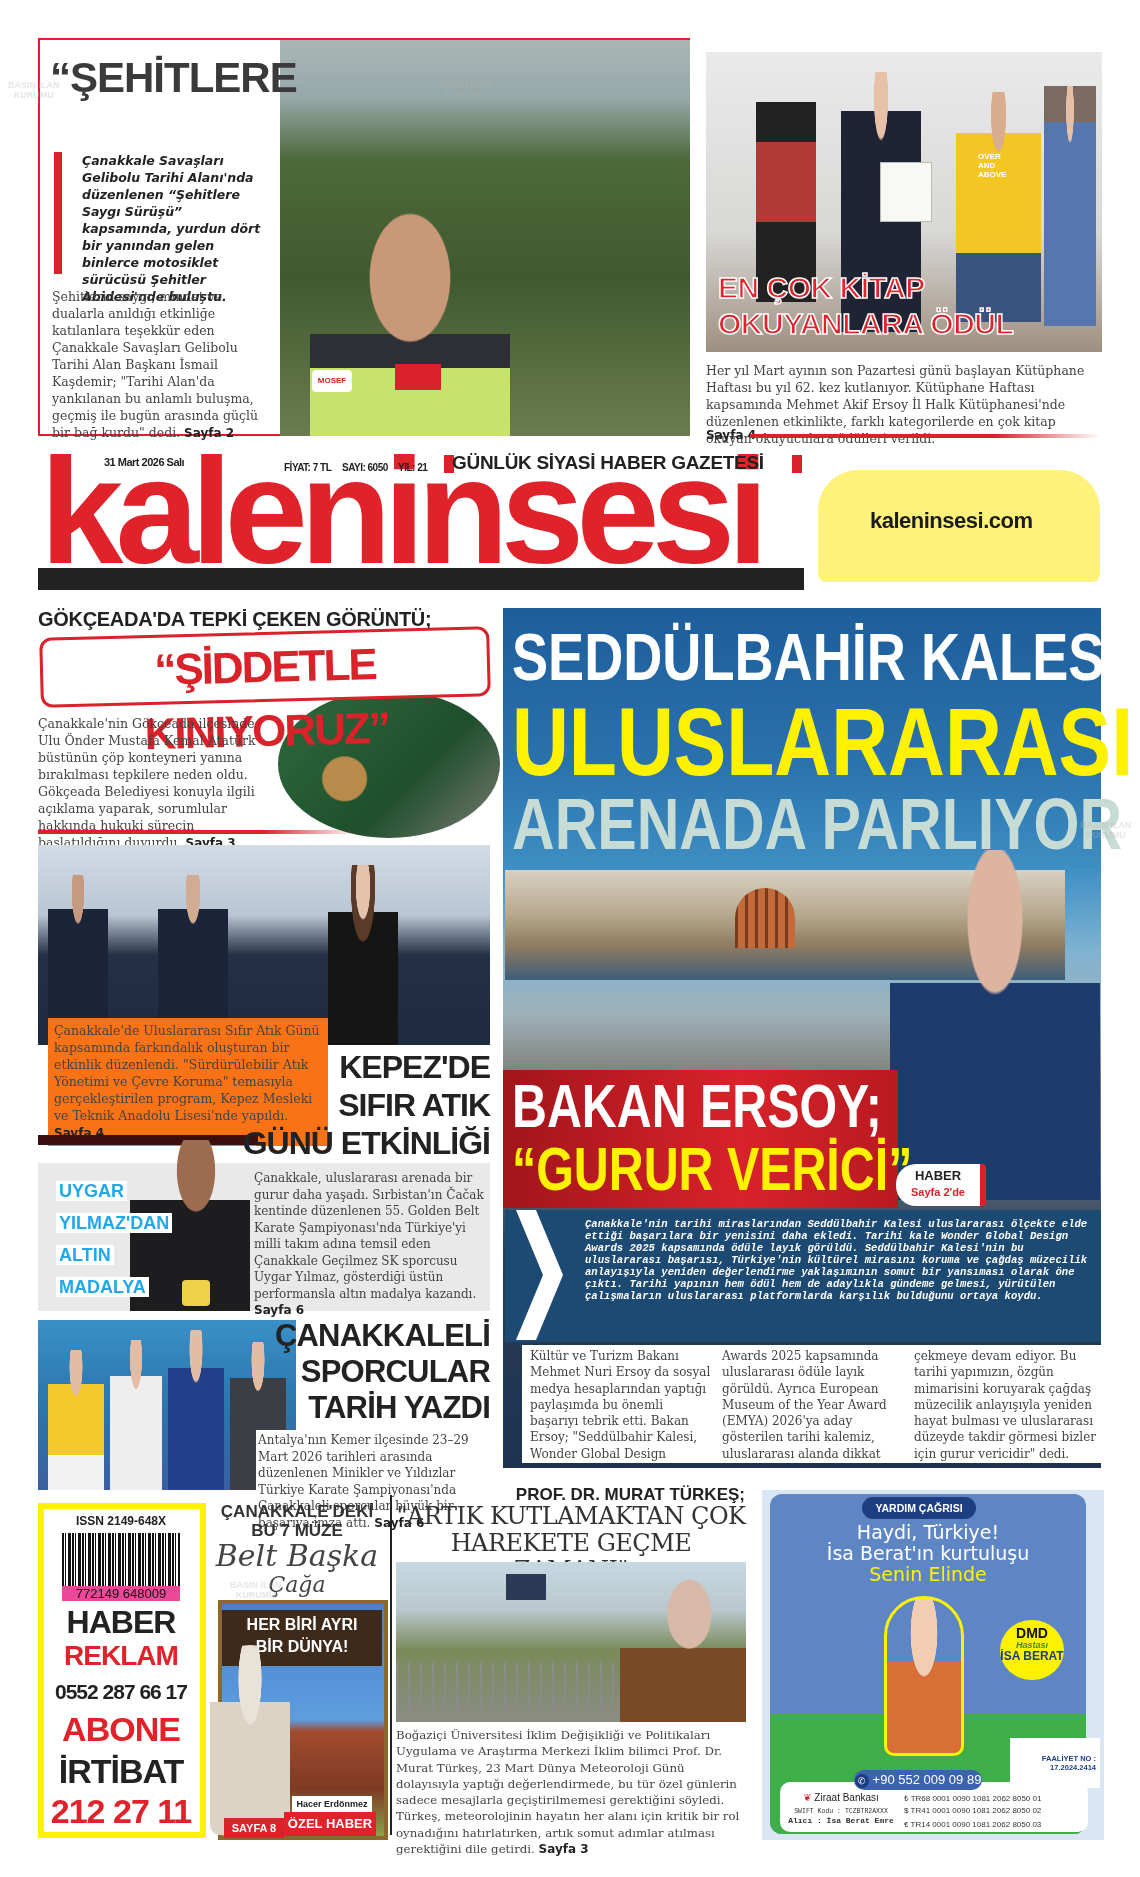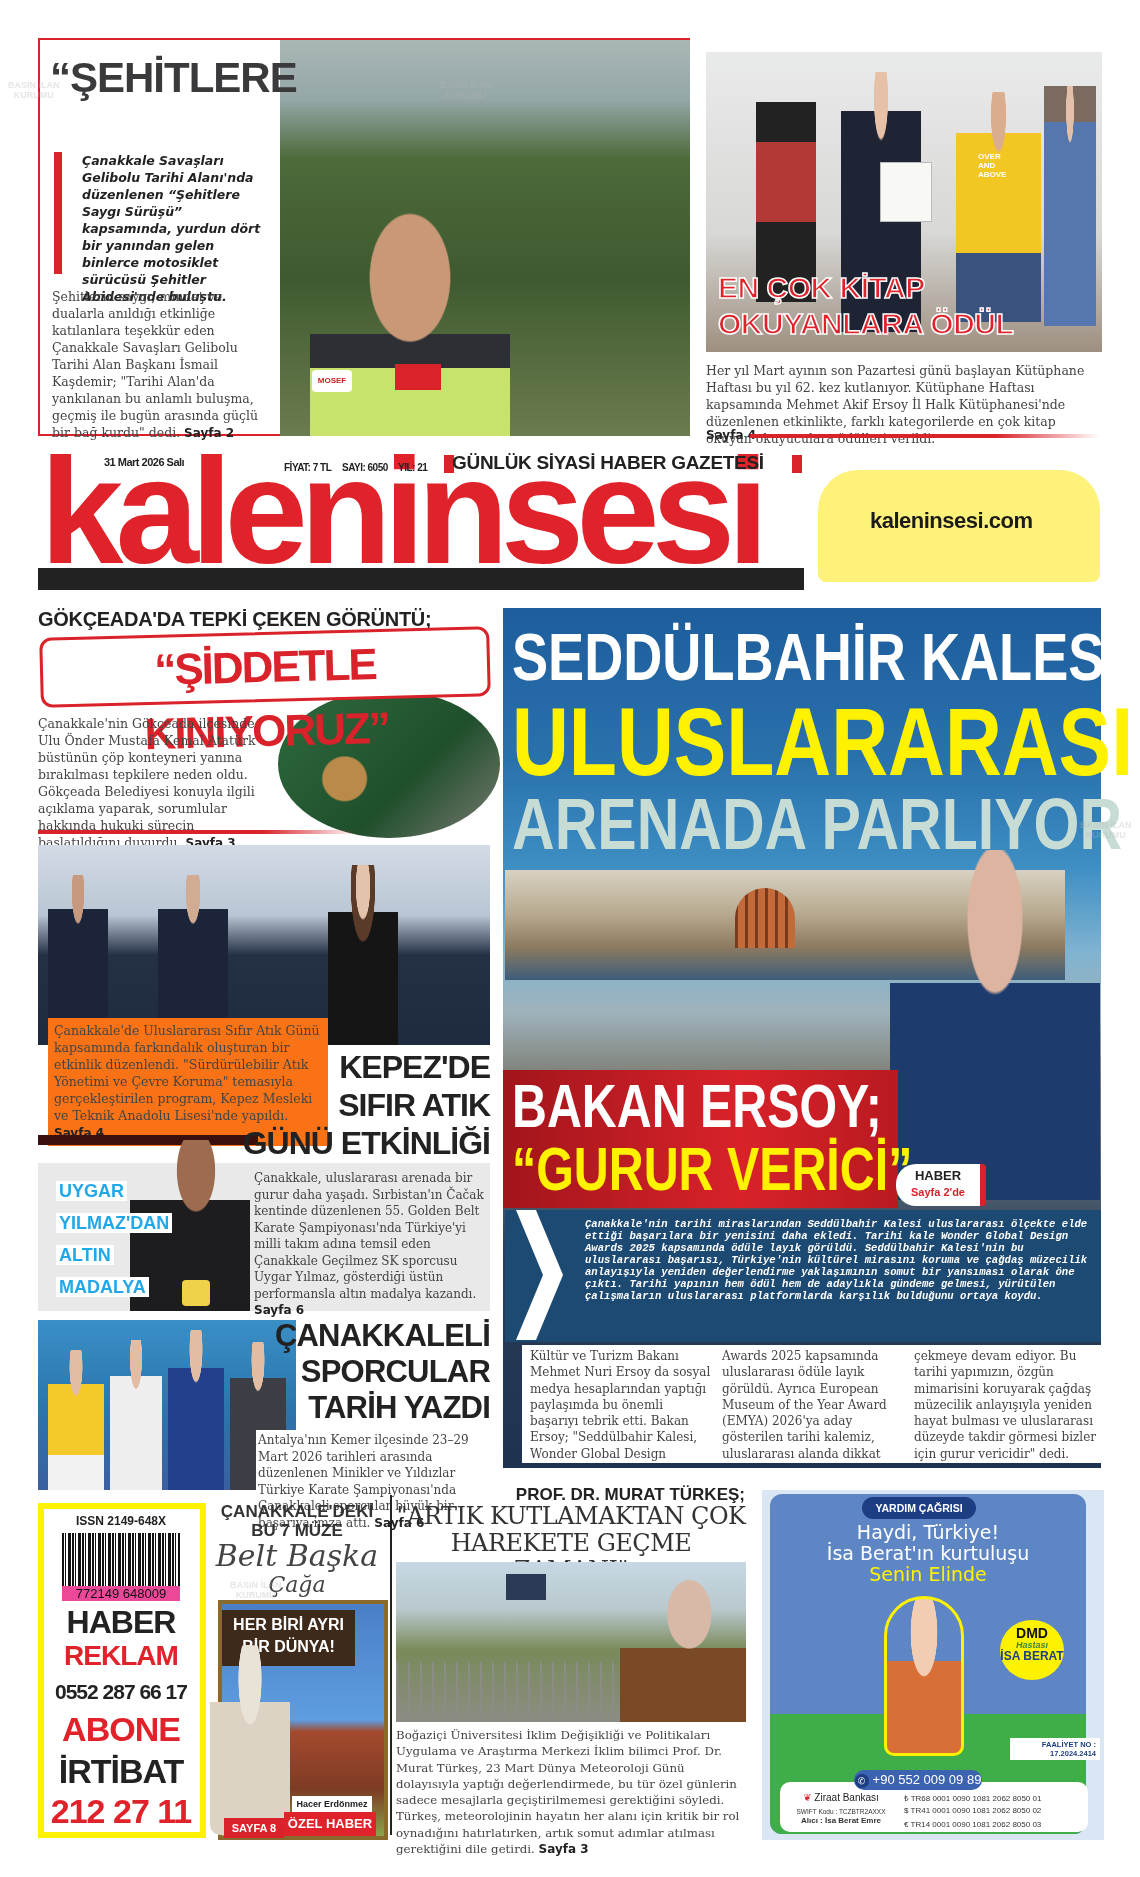--- a/index.html
+++ b/index.html
@@ -64,43 +64,43 @@
 .lead-cols div{flex:1;font-size:12px;line-height:16.3px}
 
 .issn-box{left:38px;top:1503px;width:168px;height:335px;border:6px solid #fff200;background:#fff}
 .barcode{left:62px;top:1533px;width:118px;height:54px;background:repeating-linear-gradient(90deg,#111 0 2px,#fff 2px 3px,#111 3px 4px,#fff 4px 6px,#111 6px 9px,#fff 9px 10px)}
 .issn{left:62px;top:1514px;width:118px;text-align:center;font-family:"Liberation Sans",sans-serif;font-weight:bold;font-size:12px;color:#222}
 .barnum{left:62px;top:1586px;width:118px;text-align:center;font-family:"Liberation Sans",sans-serif;font-size:13px;color:#111;background:#ec4899}
 .box-line{width:150px;text-align:center;font-family:"Liberation Sans",sans-serif;font-weight:bold;letter-spacing:-1px;left:46px}
 .muze-h{left:212px;top:1502px;width:170px;text-align:center;font-family:"Liberation Sans",sans-serif;font-weight:bold;font-size:17px;line-height:19px;color:#333}
 .muze-script{left:212px;top:1540px;width:170px;text-align:center;font-family:"DejaVu Serif",serif;font-style:italic;color:#444}
 .muze-frame{left:218px;top:1600px;width:170px;height:240px;background:linear-gradient(180deg,#4a7fc8 0%,#5e9de0 50%,#a34a2e 55%,#7d3b24 80%,#8aa44a 100%);border:4px solid #8a6a2c}
-.muze-banner{left:222px;top:1610px;width:133px;height:56px;background:#3d2a1a;text-align:center;font-family:"Liberation Sans",sans-serif;font-weight:bold;font-size:16px;line-height:22px;color:#fff;padding-top:4px}
+.muze-banner{left:222px;top:1610px;width:160px;height:56px;background:#3d2a1a;text-align:center;font-family:"Liberation Sans",sans-serif;font-weight:bold;font-size:16px;line-height:22px;color:#fff;padding-top:4px}
 .statue{left:210px;top:1645px;width:80px;height:190px;background:radial-gradient(ellipse at 50% 18%,#e9e2d6 0 20%,transparent 21%),linear-gradient(180deg,transparent 30%,#ddd3c4 30%);border-radius:40px 40px 10px 10px}
 .sayfa8{left:224px;top:1818px;width:60px;height:20px;background:#d9222a;color:#fff;font-family:"Liberation Sans",sans-serif;font-weight:bold;font-size:11px;text-align:center;line-height:20px}
 .ozel{left:284px;top:1812px;width:92px;height:24px;background:#e0222a;color:#fff;font-family:"Liberation Sans",sans-serif;font-weight:bold;font-size:13px;text-align:center;line-height:24px}
 .hacer{left:292px;top:1796px;width:80px;height:16px;background:#fff;color:#222;font-family:"Liberation Sans",sans-serif;font-weight:bold;font-size:9px;text-align:center;line-height:16px}
 .vline{left:390px;top:1495px;width:2px;height:340px;background:#222}
 .turkes-h{left:400px;top:1485px;width:345px;text-align:right;font-family:"Liberation Sans",sans-serif;font-weight:bold;font-size:17px;color:#222}
 .turkes-q{left:396px;top:1503px;width:350px;text-align:center;font-family:"DejaVu Serif",serif;font-size:24px;line-height:27px;color:#333;letter-spacing:-0.5px}
 .turkes-photo{left:396px;top:1562px;width:350px;height:160px;background:linear-gradient(180deg,#c8d8e4 0%,#b8c8cc 30%,#7a8a5a 55%,#8b8d84 100%)}
 .turkes-person{left:620px;top:1568px;width:126px;height:154px;background:radial-gradient(ellipse at 55% 30%,#d8b9a8 0 22%,transparent 23%),linear-gradient(180deg,transparent 52%,#7a4a26 52%)}
 .text-turkes{left:396px;top:1727px;width:352px;font-size:11.8px;line-height:16.3px}
 .ad-box{left:762px;top:1490px;width:342px;height:350px;background:#dbe6f4}
 .ad-inner{left:770px;top:1494px;width:316px;height:340px;background:#5f86c4;border-radius:12px}
 .ad-pill{left:862px;top:1497px;width:114px;height:22px;background:#1e3e83;border-radius:11px;color:#fff;font-family:"Liberation Sans",sans-serif;font-weight:bold;font-size:10.5px;text-align:center;line-height:22px}
 .ad-h{left:770px;width:316px;text-align:center;font-family:"DejaVu Sans",sans-serif;color:#fff;font-size:19px;line-height:21px}
 .ad-yellow{color:#fff200}
 .ad-kid{left:884px;top:1596px;width:80px;height:160px;border-radius:40px 40px 10px 10px;background:radial-gradient(ellipse at 50% 22%,#f1cdb4 0 25%,transparent 26%),linear-gradient(180deg,transparent 40%,#d76f36 40%);border:3px solid #fff200}
 .dmd{left:1000px;top:1620px;width:64px;height:60px;border-radius:50%;background:#fff200;text-align:center;font-family:"Liberation Sans",sans-serif;font-weight:bold;font-size:14px;line-height:14px;padding-top:6px;color:#111}
-.faaliyet{left:1010px;top:1738px;width:90px;background:#fff;font-family:"Liberation Sans",sans-serif;font-weight:bold;font-size:7.5px;color:#1e3e83;text-align:right;padding:2px 4px;line-height:9px}
+.faaliyet{left:1010px;top:1738px;width:90px;background:#fff;font-family:"Liberation Sans",sans-serif;font-weight:bold;font-size:7.5px;color:#1e3e83;text-align:right;padding:16px 4px;line-height:9px}
 .ad-phone{left:854px;top:1770px;width:128px;height:20px;background:#3b63b0;border-radius:10px;color:#fff;font-family:"Liberation Sans",sans-serif;font-size:13px;text-align:center;line-height:20px}
 .ad-bank{left:780px;top:1782px;width:308px;height:50px;background:#fff;border-radius:10px}
 .bank-name{left:786px;top:1792px;width:110px;font-family:"Liberation Sans",sans-serif;font-size:10px;color:#222;text-align:center}
-.bank-sm{left:782px;top:1807px;width:118px;text-align:center;font-family:Liberation Sans, sans-serif;font-size:6.5px;color:#333;line-height:9px}
+.bank-sm{left:782px;top:1807px;width:118px;text-align:center;font-family:Liberation Mono, monospace;font-size:6.5px;color:#333;line-height:9px}
 .iban{left:904px;font-family:"Liberation Sans",sans-serif;font-size:8px;color:#333}
 .wm{position:absolute;font-family:"Liberation Sans",sans-serif;font-size:9px;color:rgba(180,180,180,0.35);font-weight:bold;text-align:center;line-height:10px;pointer-events:none}
 </style>
 </head>
 <body>
 
 <div id="story-1" class="abs">
   <div class="abs photo-bg photo"></div>
   <div class="abs person"></div>
   <div class="abs" style="left:272px;top:330px;width:40px;height:22px;background:#fff;border-radius:4px;font-family:'Liberation Sans',sans-serif;font-size:8px;font-weight:bold;color:#c22;text-align:center;line-height:22px">MOSEF</div>

